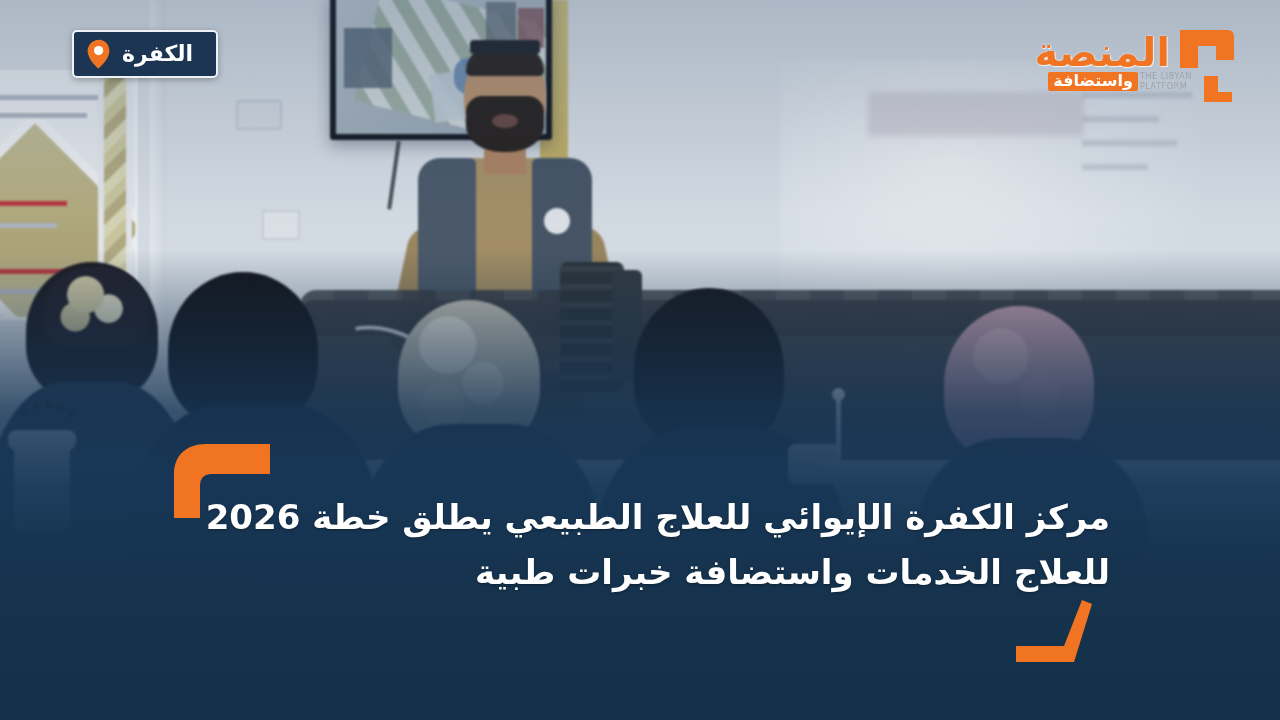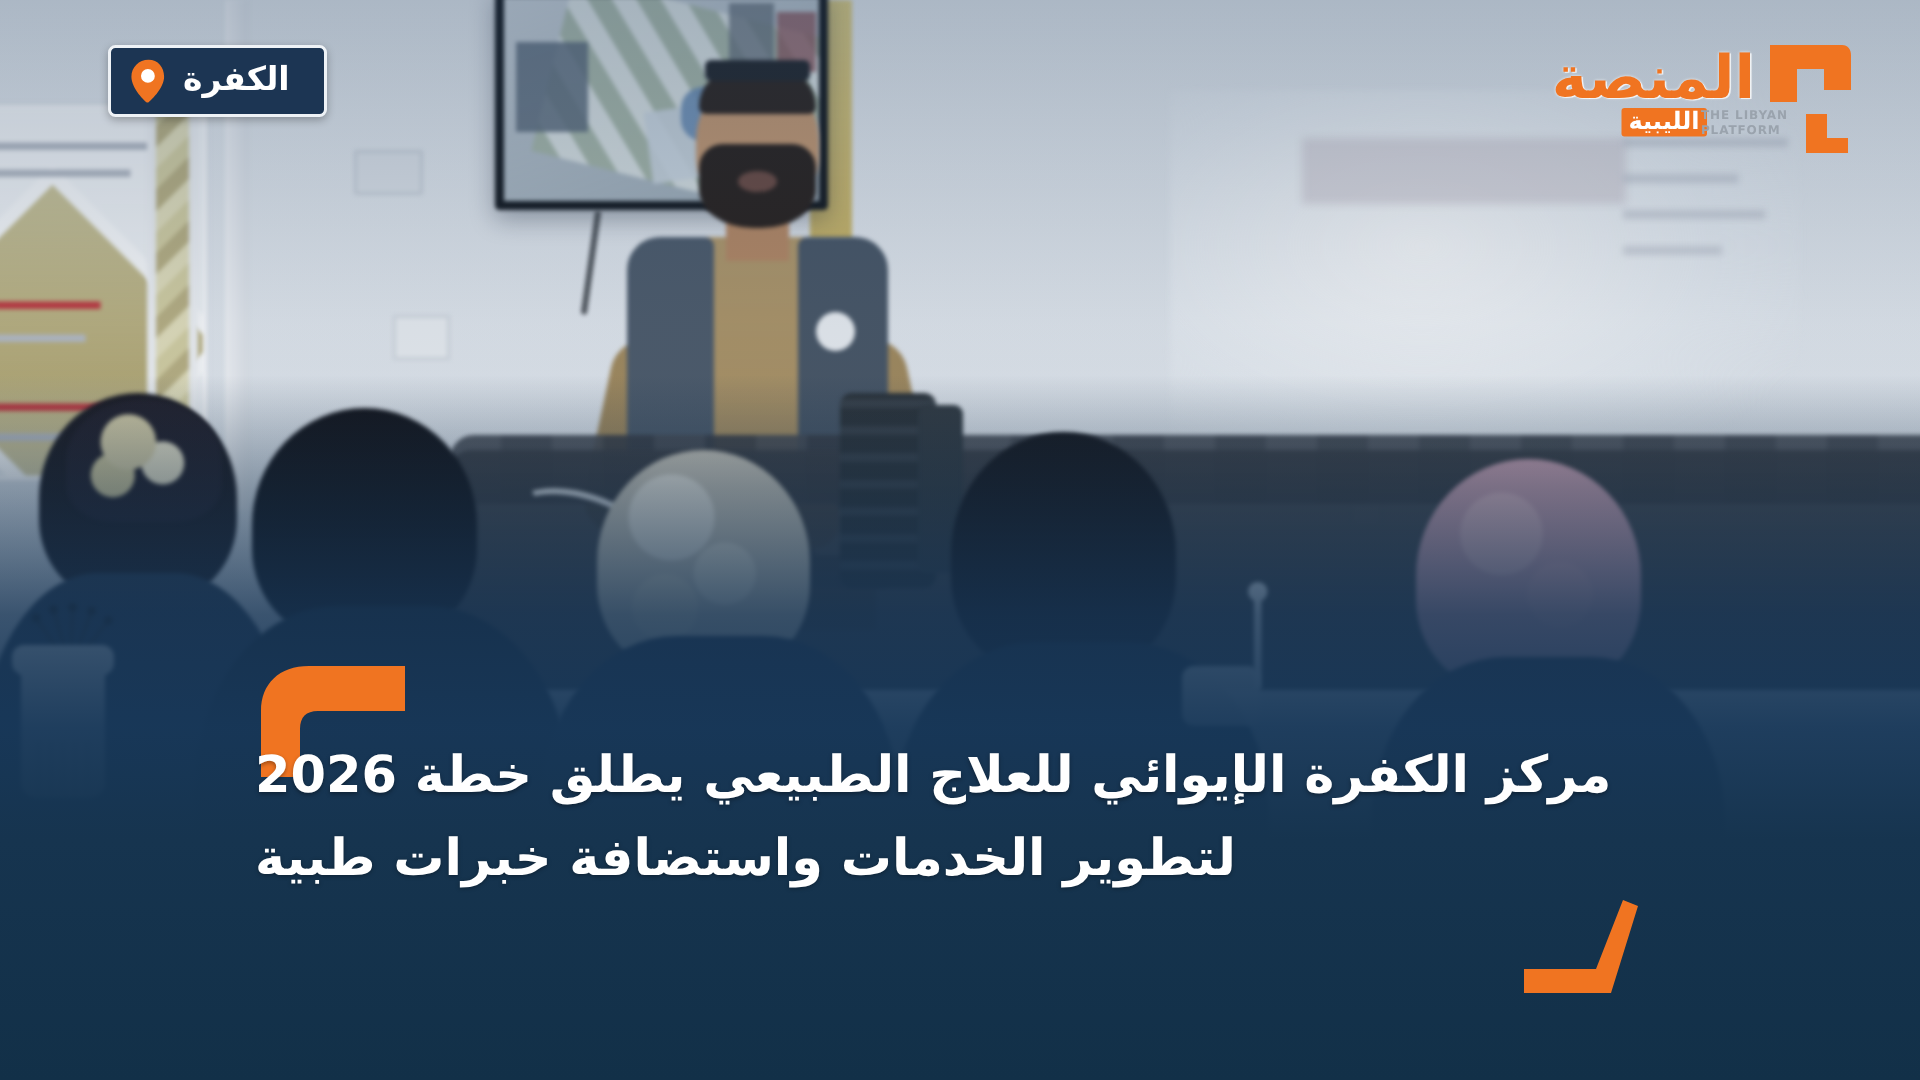--- a/index.html
+++ b/index.html
@@ -204,32 +204,32 @@
     white-space:nowrap;line-height:1;
   }
   .logo-sub{
     position:absolute;right:98px;top:58px;
     font-size:16px;font-weight:bold;color:#ffffff;direction:rtl;
     background:#f07421;padding:1px 5px;line-height:1.05;border-radius:2px;
   }
   .logo-latin{
     position:absolute;right:44px;top:58px;
     font-size:8px;letter-spacing:.6px;color:#9aa3ad;line-height:1.25;text-align:left;
-    text-transform:uppercase;font-weight:bold;
+    text-transform:uppercase;font-weight:normal;
   }
   .logo-mark{position:absolute;right:0;top:8px;width:62px;height:82px;}
 
   
   .bracket-tl{position:absolute;left:166px;top:440px;width:104px;height:78px;}
   .bracket-br{position:absolute;left:1016px;top:600px;width:76px;height:62px;}
 
   
   .headline{
     position:absolute;left:170px;right:170px;top:490px;
-    direction:rtl;text-align:left;
+    direction:rtl;text-align:right;
     color:#ffffff;
     font-size:34px;font-weight:bold;line-height:1.62;
     letter-spacing:.1px;
     text-shadow:0 1px 3px rgba(0,0,0,.35);
   }
   .headline .l2{display:block;}
 
   
   .url{
     position:absolute;left:0;right:0;bottom:26px;
@@ -340,37 +340,37 @@
   <div class="loc-badge">
     <svg class="pin" viewBox="0 0 26 30">
       <path d="M13 0.8C6.6 0.8 1.6 5.8 1.6 12.1c0 8.2 9.5 16.6 10 17 .4.3 1.1.3 1.5 0 .4-.4 10.3-8.8 10.3-17C23.4 5.8 19.4.8 13 .8z" fill="#f07421"></path>
       <circle cx="12.6" cy="11.6" r="4.6" fill="#ffffff"></circle>
     </svg>
     <span class="loc-text">الكفرة</span>
   </div>
 
   <div class="logo">
     <div class="logo-ar">المنصة</div>
-    <div class="logo-sub">الليبية</div>
+    <div class="logo-sub">واستضافة</div>
     <div class="logo-latin">
       <div>THE LIBYAN</div>
       <div>PLATFORM</div>
     </div>
     <svg class="logo-mark" viewBox="0 0 62 82">
       <path d="M6 8 L54 8 C58 8 60 11 60 15 L60 38 L42 38 L42 24 L24 24 L24 46 L6 46 Z" fill="#f07421"></path>
       <path d="M30 54 L44 54 L44 70 L58 70 L58 80 L30 80 Z" fill="#f07421"></path>
     </svg>
   </div>
 
   <svg class="bracket-tl" viewBox="0 0 104 78">
     <path d="M8 78 L8 34 C8 16 20 4 40 4 L104 4 L104 34 L46 34 C38 34 34 38 34 46 L34 78 Z" fill="#f07421"></path>
   </svg>
   <svg class="bracket-br" viewBox="0 0 76 62">
     <path d="M66 0 L76 4 L58 62 L0 62 L0 46 L48 46 Z" fill="#f07421"></path>
   </svg>
 
   <div class="headline">
     <span>مركز الكفرة الإيوائي للعلاج الطبيعي يطلق خطة 2026</span>
-    <span class="l2">لتطوير الخدمات واستضافة خبرات طبية</span>
+    <span class="l2">للعلاج الخدمات واستضافة خبرات طبية</span>
   </div>
 
 
 </div>
 
 </body></html>

